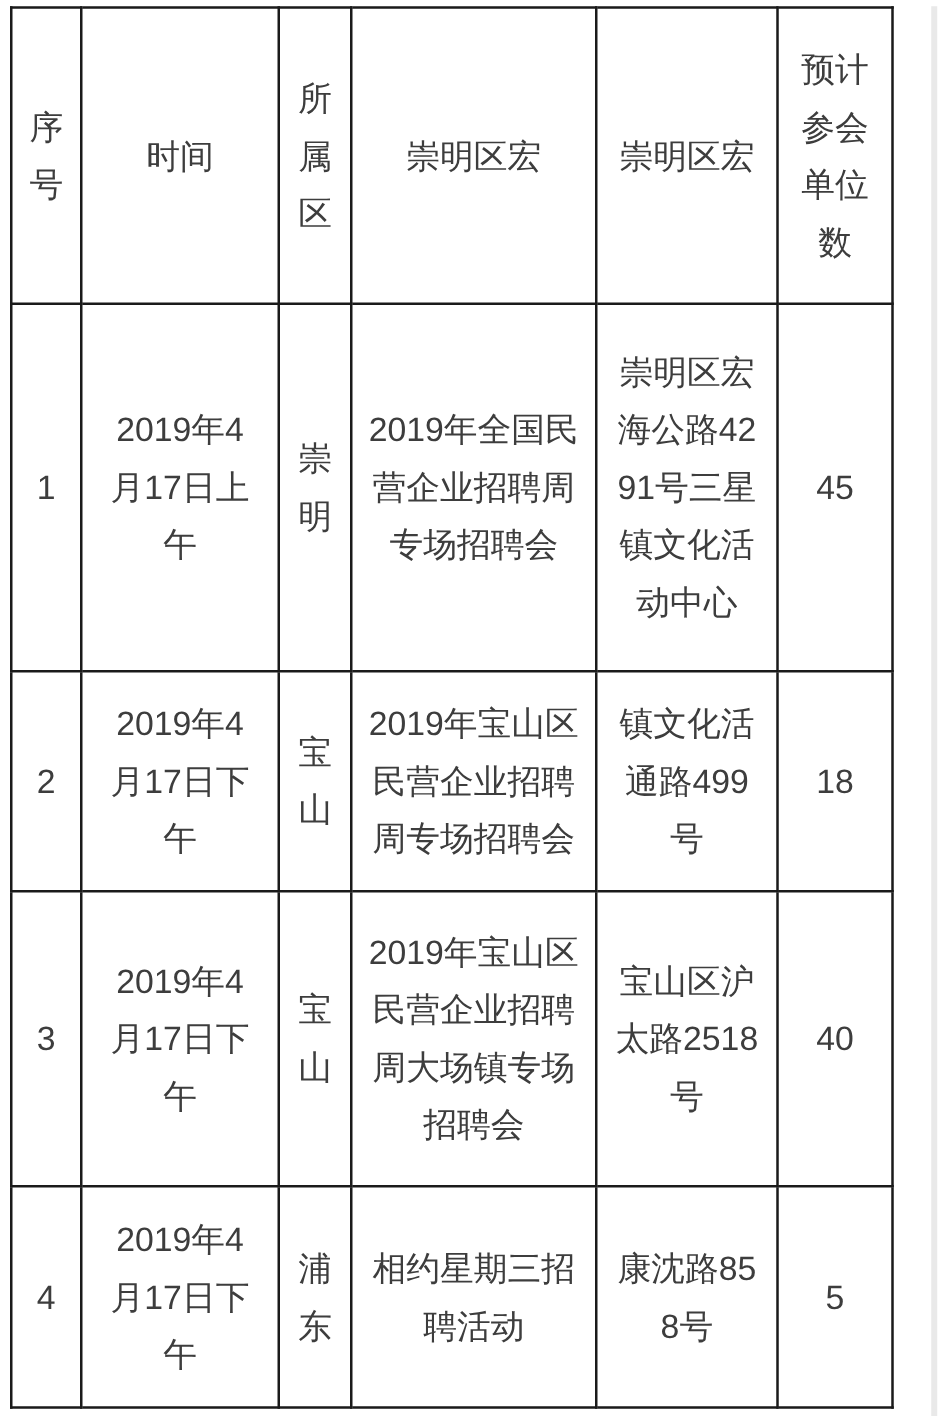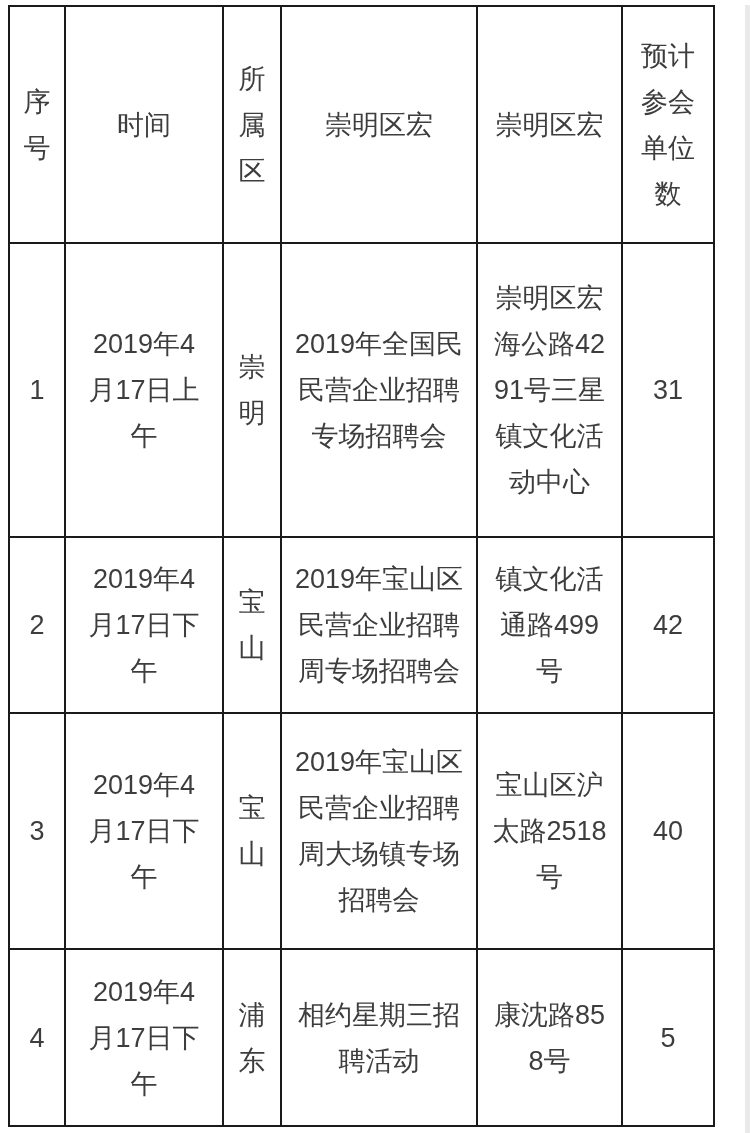--- a/index.html
+++ b/index.html
@@ -91,43 +91,43 @@
     </thead>
     <tbody>
       <tr class="r-1">
         <td>1</td>
         <td>2019年4
 月17日上
 午</td>
         <td>崇
 明</td>
         <td>2019年全国民
-民营企业招聘
+营企业招聘周
 专场招聘会</td>
         <td>崇明区宏
 海公路42
 91号三星
 镇文化活
 动中心</td>
-        <td>31</td>
+        <td>45</td>
       </tr>
       <tr class="r-2">
         <td>2</td>
         <td>2019年4
 月17日下
 午</td>
         <td>宝
 山</td>
         <td>2019年宝山区
 民营企业招聘
 周专场招聘会</td>
         <td>镇文化活
 通路499
 号</td>
-        <td>42</td>
+        <td>18</td>
       </tr>
       <tr class="r-3">
         <td>3</td>
         <td>2019年4
 月17日下
 午</td>
         <td>宝
 山</td>
         <td>2019年宝山区
 民营企业招聘

